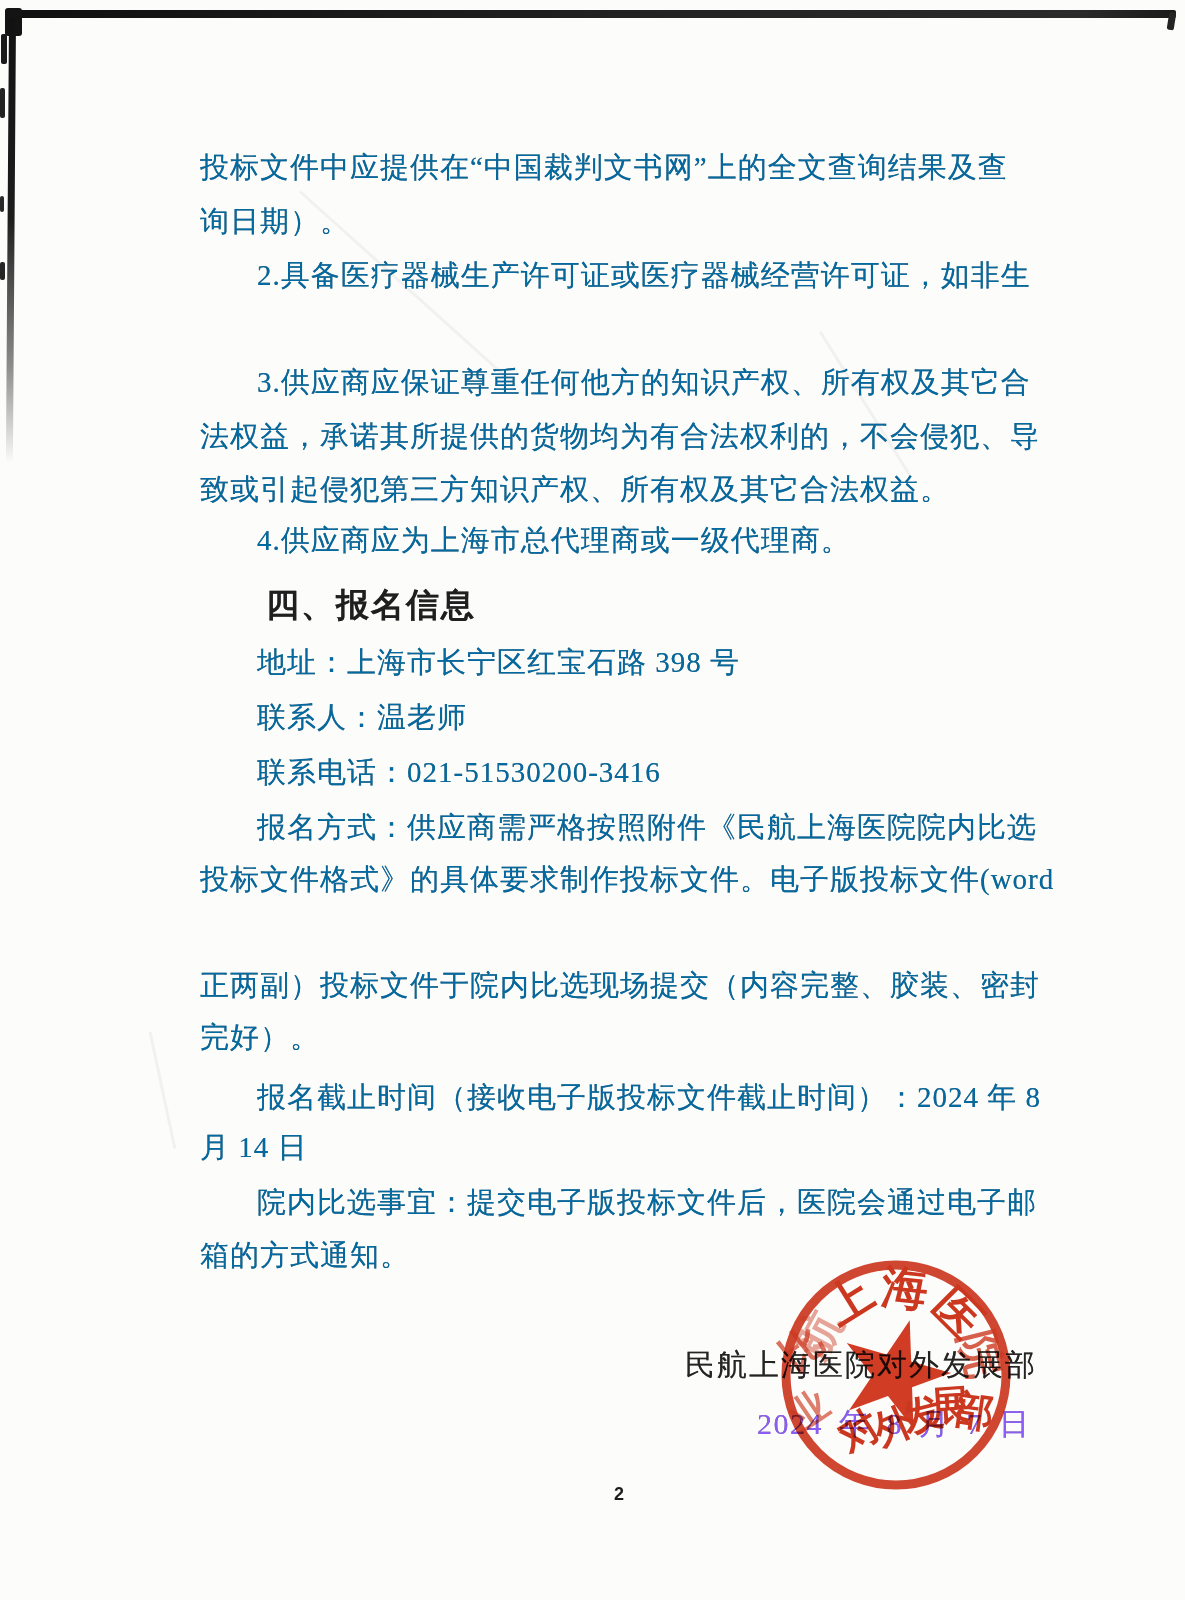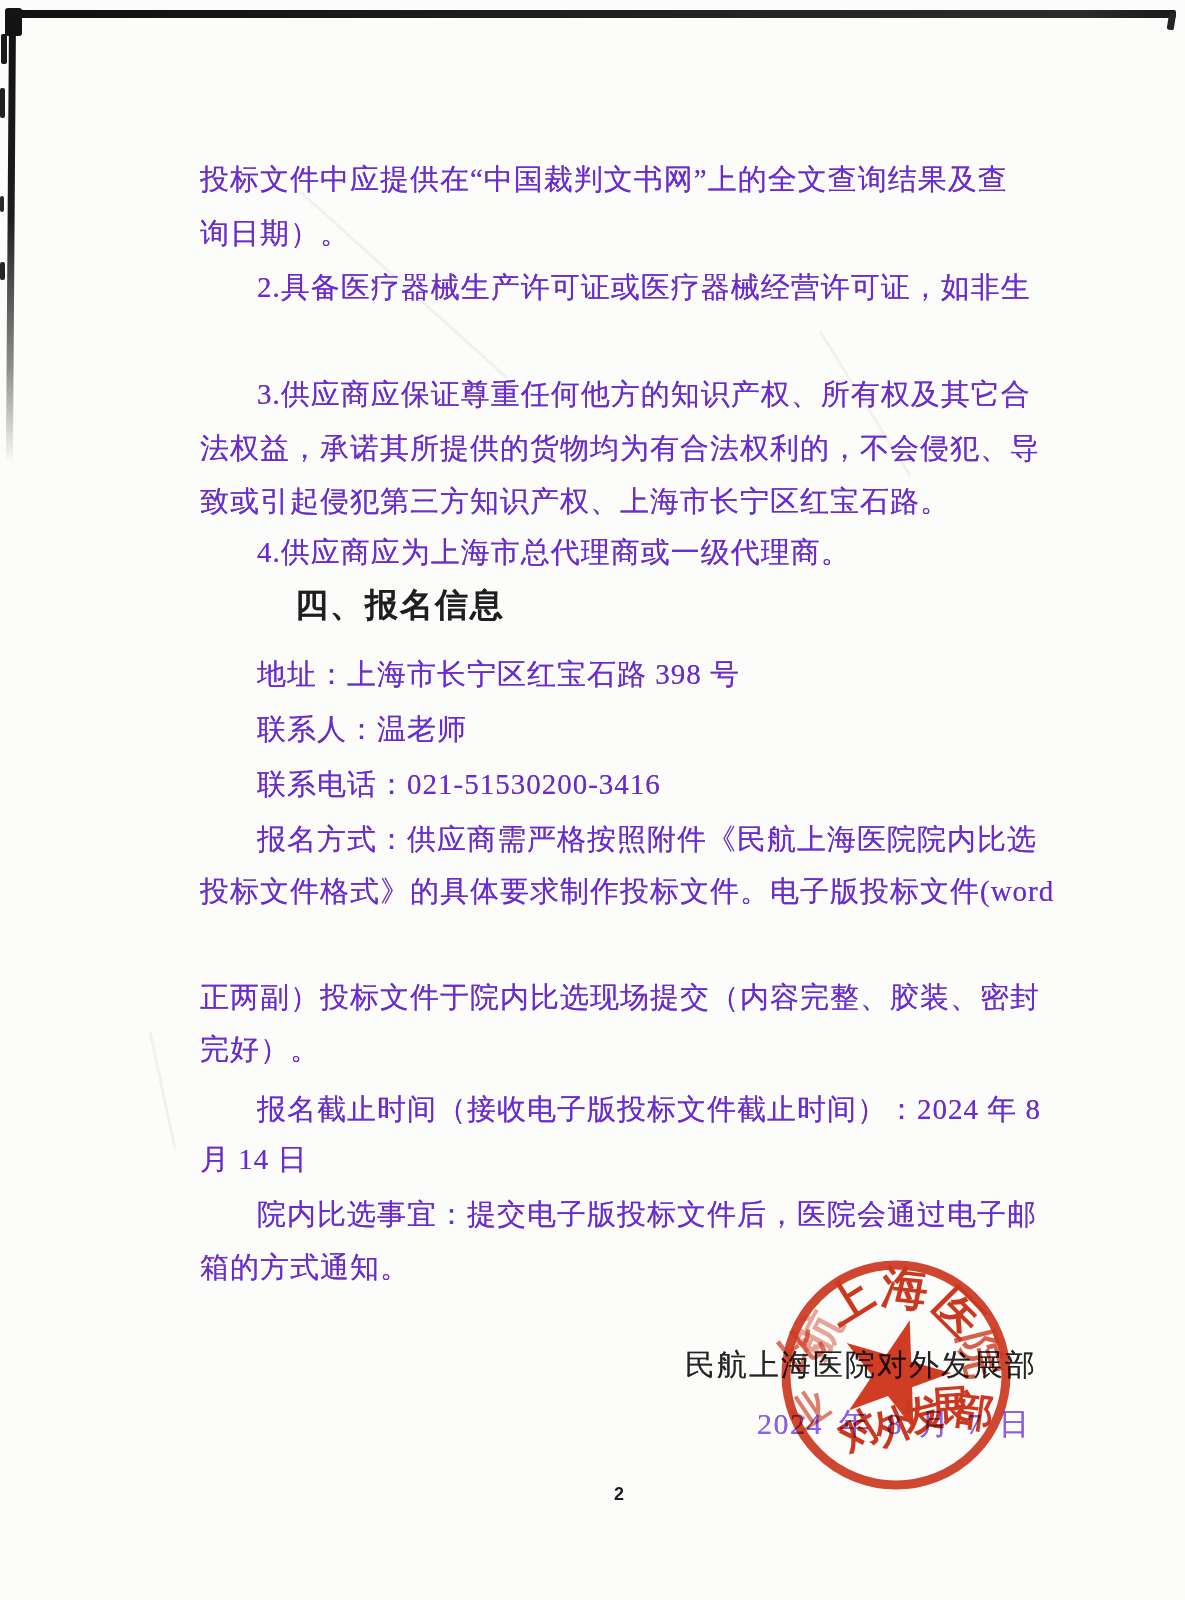--- a/index.html
+++ b/index.html
@@ -7,28 +7,28 @@
   .page {
     position:relative; width:1185px; height:1600px;
     background:#fcfcfa; overflow:hidden;
     font-family:"Liberation Serif","DejaVu Serif",serif;
     color:#262626;
   }
   
   .ln {
     position:absolute; left:200px; white-space:nowrap;
     font-size:29px; line-height:34px; letter-spacing:1px;
-    color:#6d28d9; text-shadow:0 0 .5px rgba(20,20,20,.55);margin-top:12px;
+    color:#0369a1; text-shadow:0 0 .5px rgba(20,20,20,.55);
   }
   .ind { left:257px; }
   .heading {
     position:absolute; left:266px; top:583px; white-space:nowrap;
     font-family:"Liberation Sans","DejaVu Sans",sans-serif;
     font-weight:700; font-size:33px; color:#1f1f1f;
-    letter-spacing:2px; text-shadow:0 0 .5px rgba(0,0,0,.5);margin-left:29px;
+    letter-spacing:2px; text-shadow:0 0 .5px rgba(0,0,0,.5);
   }
   .signature {
     position:absolute; left:685px; top:1345px; white-space:nowrap;
     font-size:30px; letter-spacing:2px; color:#242424;
     text-shadow:0 0 .5px rgba(20,20,20,.55);
   }
   .docdate {
     position:absolute; left:757px; top:1404px; white-space:nowrap;
     font-size:30px; letter-spacing:1.5px; word-spacing:7px; color:#8b5cf6;
     text-shadow:0 0 .5px rgba(20,20,20,.55);
@@ -81,21 +81,21 @@
   <div class="artifact speck4"></div>
   <div class="smudge smudge1"></div>
   <div class="smudge smudge2"></div>
   <div class="smudge smudge3"></div>
 
   <div class="ln" style="top:150px">投标文件中应提供在“中国裁判文书网”上的全文查询结果及查</div>
   <div class="ln" style="top:204px">询日期）。</div>
   <div class="ln ind" style="top:258px">2.具备医疗器械生产许可证或医疗器械经营许可证，如非生</div>
   <div class="ln ind" style="top:365px">3.供应商应保证尊重任何他方的知识产权、所有权及其它合</div>
   <div class="ln" style="top:419px">法权益，承诺其所提供的货物均为有合法权利的，不会侵犯、导</div>
-  <div class="ln" style="top:472px">致或引起侵犯第三方知识产权、上海市长宁区红宝石路。</div>
+  <div class="ln" style="top:472px">致或引起侵犯第三方知识产权、所有权及其它合法权益。</div>
   <div class="ln ind" style="top:523px">4.供应商应为上海市总代理商或一级代理商。</div>
 
   <div class="heading">四、报名信息</div>
 
   <div class="ln ind" style="top:645px">地址：上海市长宁区红宝石路 398 号</div>
   <div class="ln ind" style="top:700px">联系人：温老师</div>
   <div class="ln ind" style="top:755px">联系电话：021-51530200-3416</div>
   <div class="ln" style="top:862px">投标文件格式》的具体要求制作投标文件。电子版投标文件(word</div>
   <div class="ln ind" style="top:810px">报名方式：供应商需严格按照附件《民航上海医院院内比选</div>
   <div class="ln" style="top:968px">正两副）投标文件于院内比选现场提交（内容完整、胶装、密封</div>

